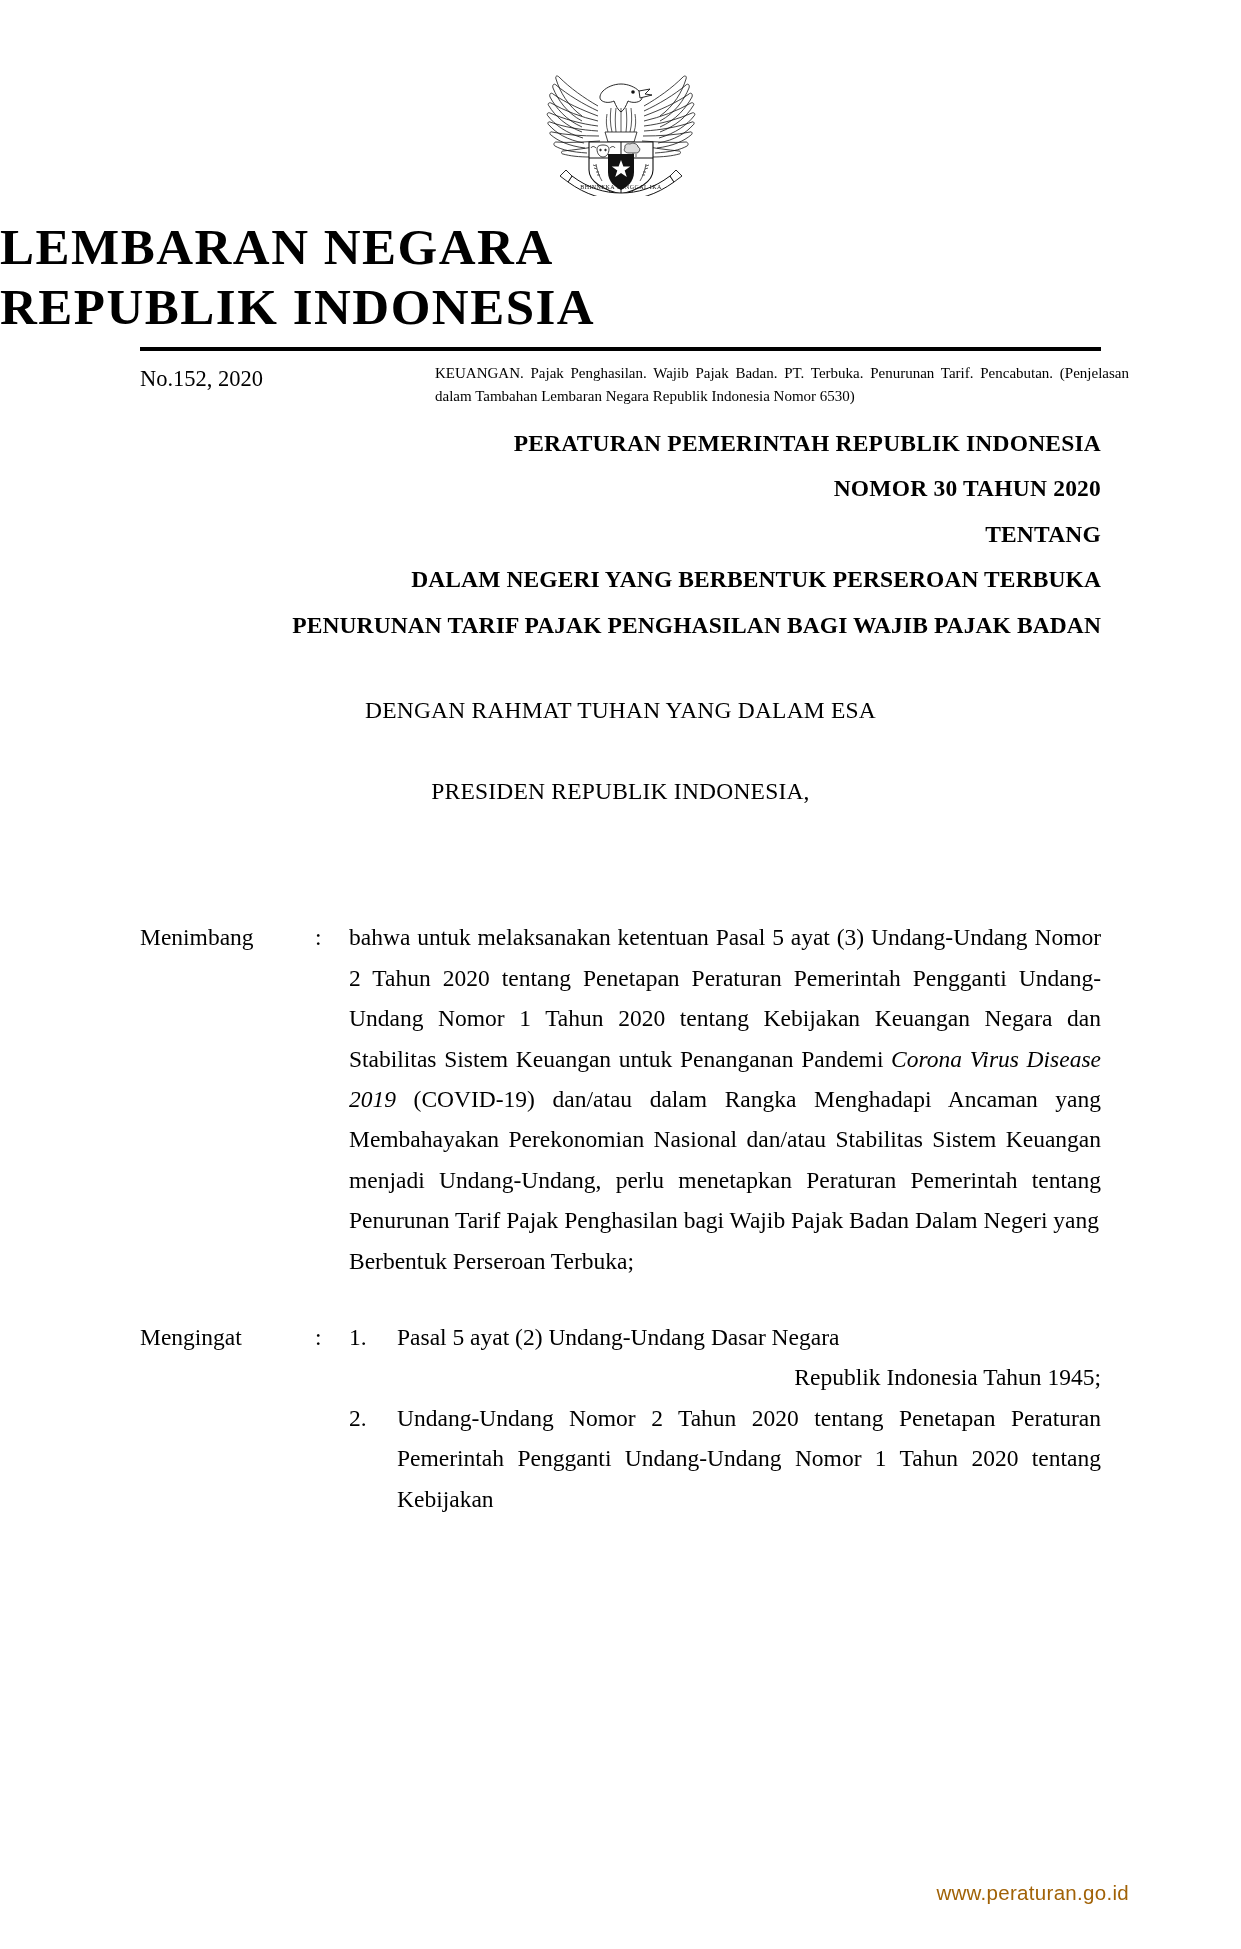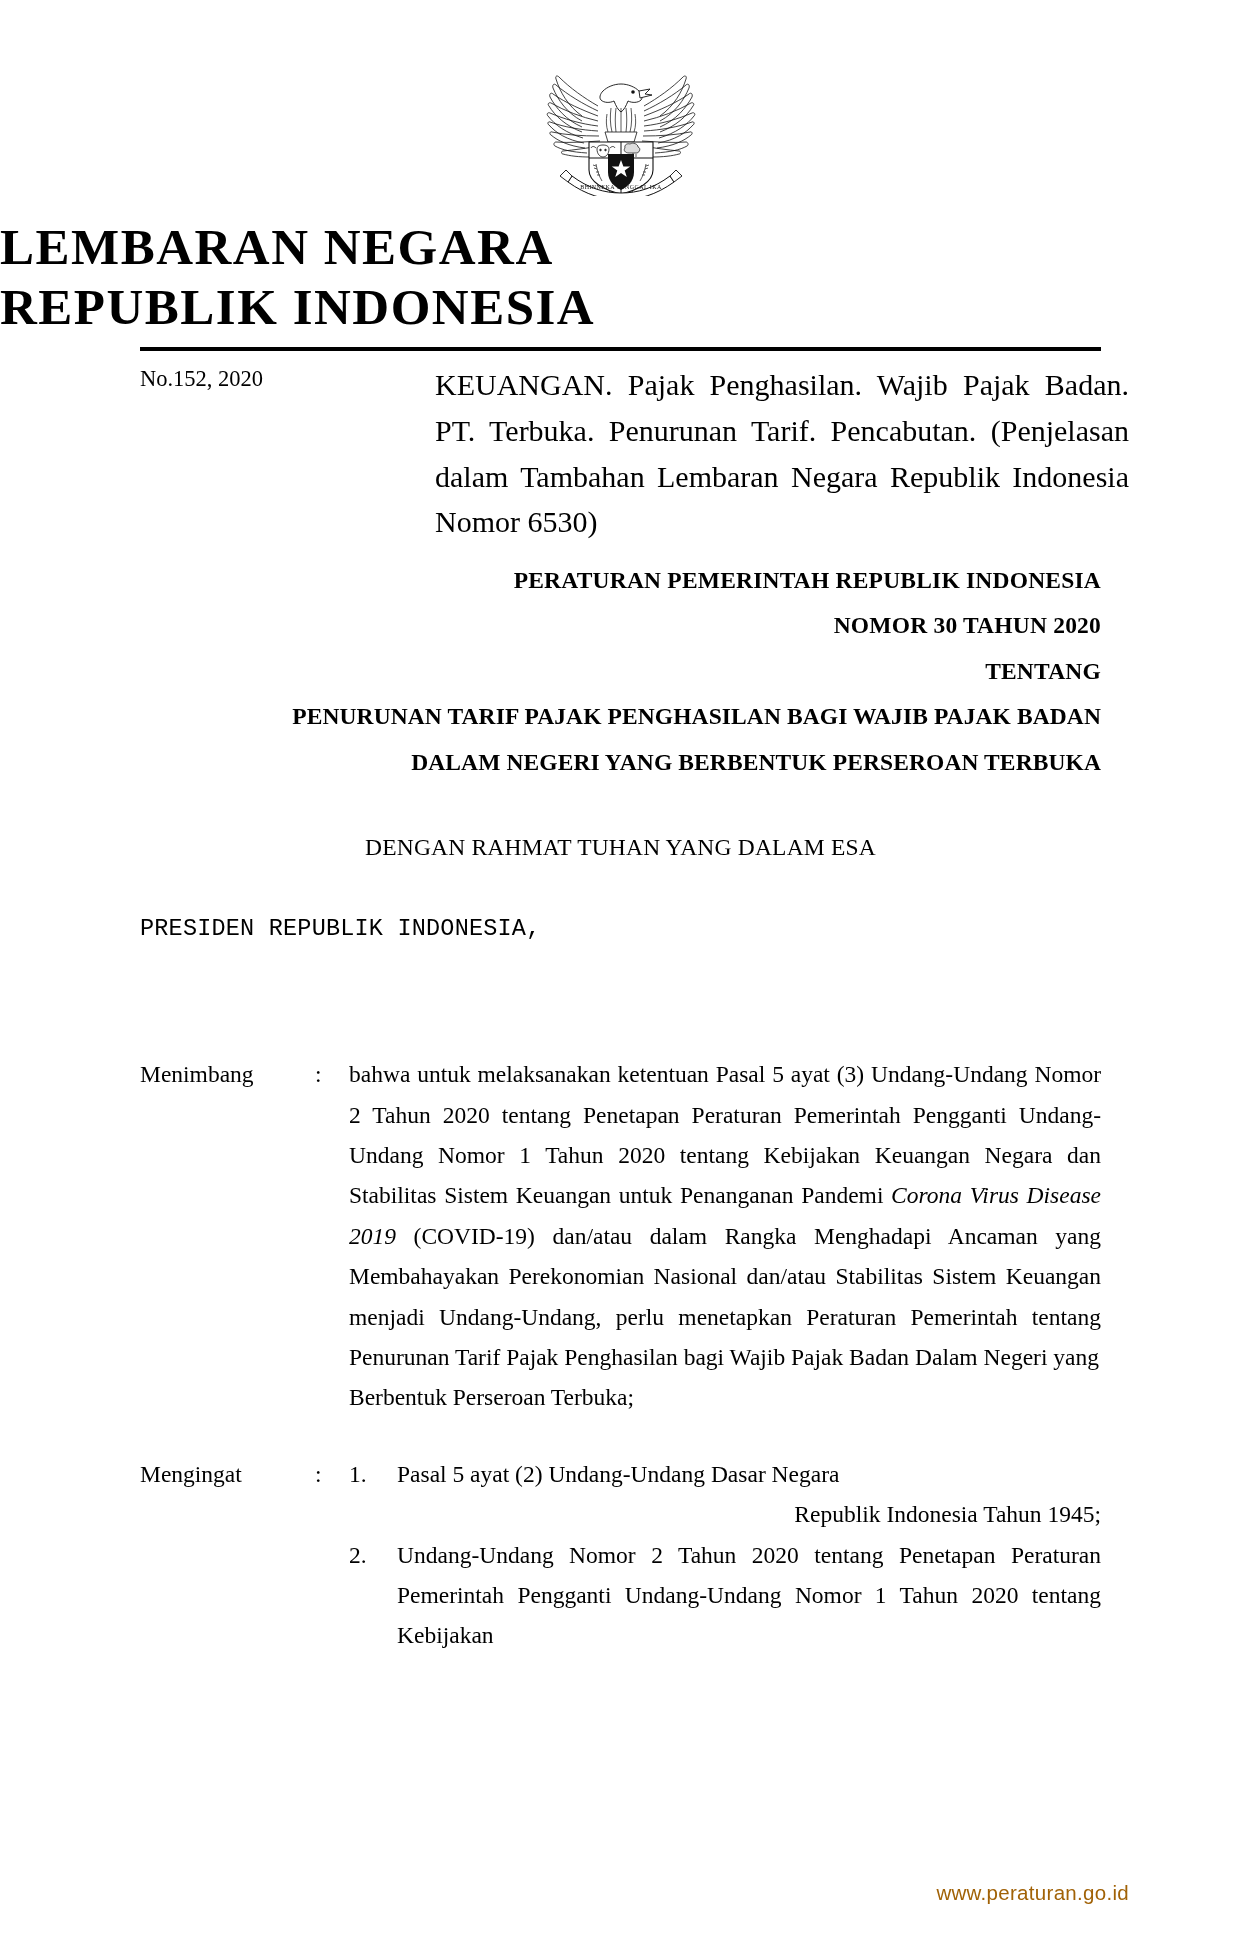--- a/index.html
+++ b/index.html
@@ -64,21 +64,21 @@
   }
   .subject-no {
     width: 295px;
     flex: 0 0 295px;
     font-size: 22.5px;
     line-height: 1.52;
     white-space: nowrap;
   }
   .subject-body {
     flex: 1 1 auto;
-    font-size: 30px;
+    font-size: 15px;
     line-height: 1.52;
     text-align: justify;
     text-justify: inter-word;
   }
 
   
   .title-block {
     margin: 24px 140px 0 140px;
     text-align: right;
     font-weight: bold;
@@ -94,23 +94,23 @@
   .title-line:last-child { margin-bottom: 0; }
 
   .invocation {
     margin: 60px 140px 0 140px;
     text-align: center;
     font-size: 23.5px;
     letter-spacing: 0.2px;
   }
   .president {
     margin: 54px 140px 0 140px;
+    text-align: center;
     font-size: 23.5px;
     letter-spacing: 0.2px;
-    font-family: Liberation Mono, monospace;
   }
 
   
   .clauses {
     margin: 112px 140px 0 140px;
   }
   .clause {
     display: flex;
     align-items: flex-start;
     margin-bottom: 36px;
@@ -285,22 +285,22 @@
 
   <div class="subject-row">
     <div class="subject-no">No.152, 2020</div>
     <div class="subject-body">KEUANGAN. Pajak Penghasilan. Wajib Pajak Badan. PT. Terbuka. Penurunan Tarif. Pencabutan. (Penjelasan dalam Tambahan Lembaran Negara Republik Indonesia Nomor 6530)</div>
   </div>
 
   <div class="title-block">
     <div class="title-line">PERATURAN PEMERINTAH REPUBLIK INDONESIA</div>
     <div class="title-line">NOMOR 30 TAHUN 2020</div>
     <div class="title-line">TENTANG</div>
+    <div class="title-line wide">DALAM NEGERI YANG BERBENTUK PERSEROAN TERBUKA</div>
     <div class="title-line wide">PENURUNAN TARIF PAJAK PENGHASILAN BAGI WAJIB PAJAK BADAN</div>
-    <div class="title-line wide">DALAM NEGERI YANG BERBENTUK PERSEROAN TERBUKA</div>
   </div>
 
   <div class="invocation">DENGAN RAHMAT TUHAN YANG DALAM ESA</div>
   <div class="president">PRESIDEN REPUBLIK INDONESIA,</div>
 
   <div class="clauses">
 
     <div class="clause">
       <div class="clause-label">Menimbang</div>
       <div class="clause-colon">:</div>

